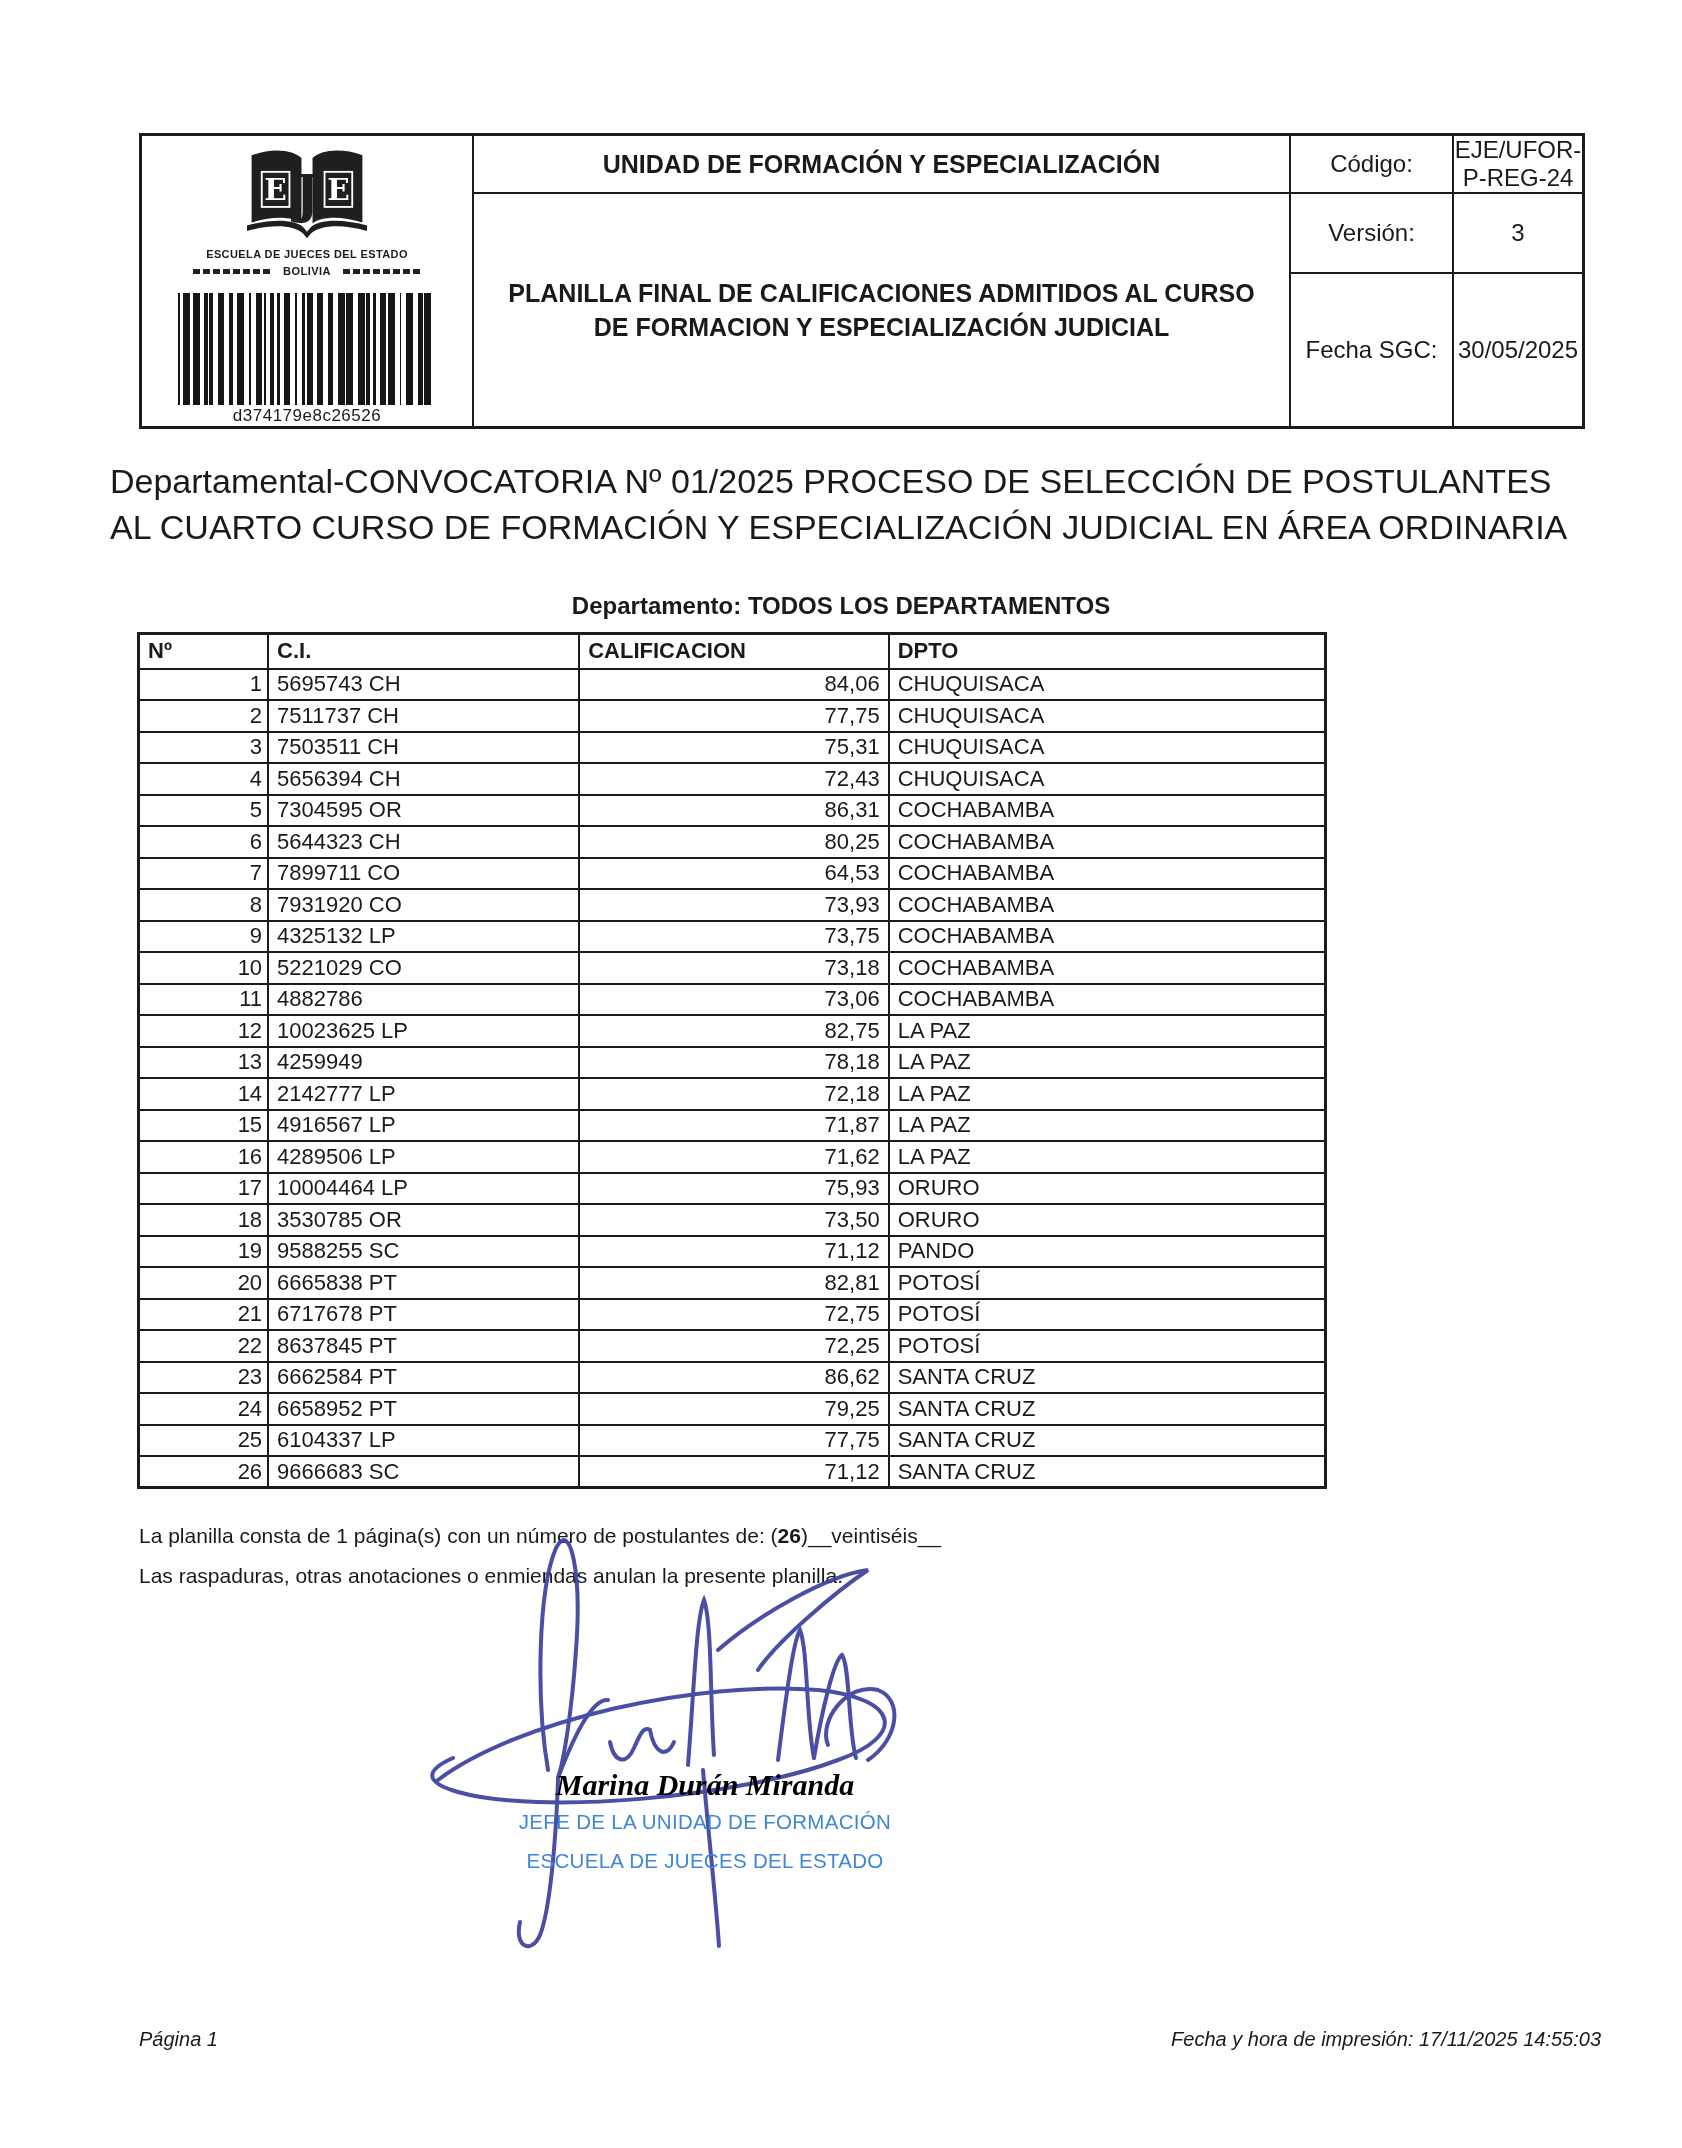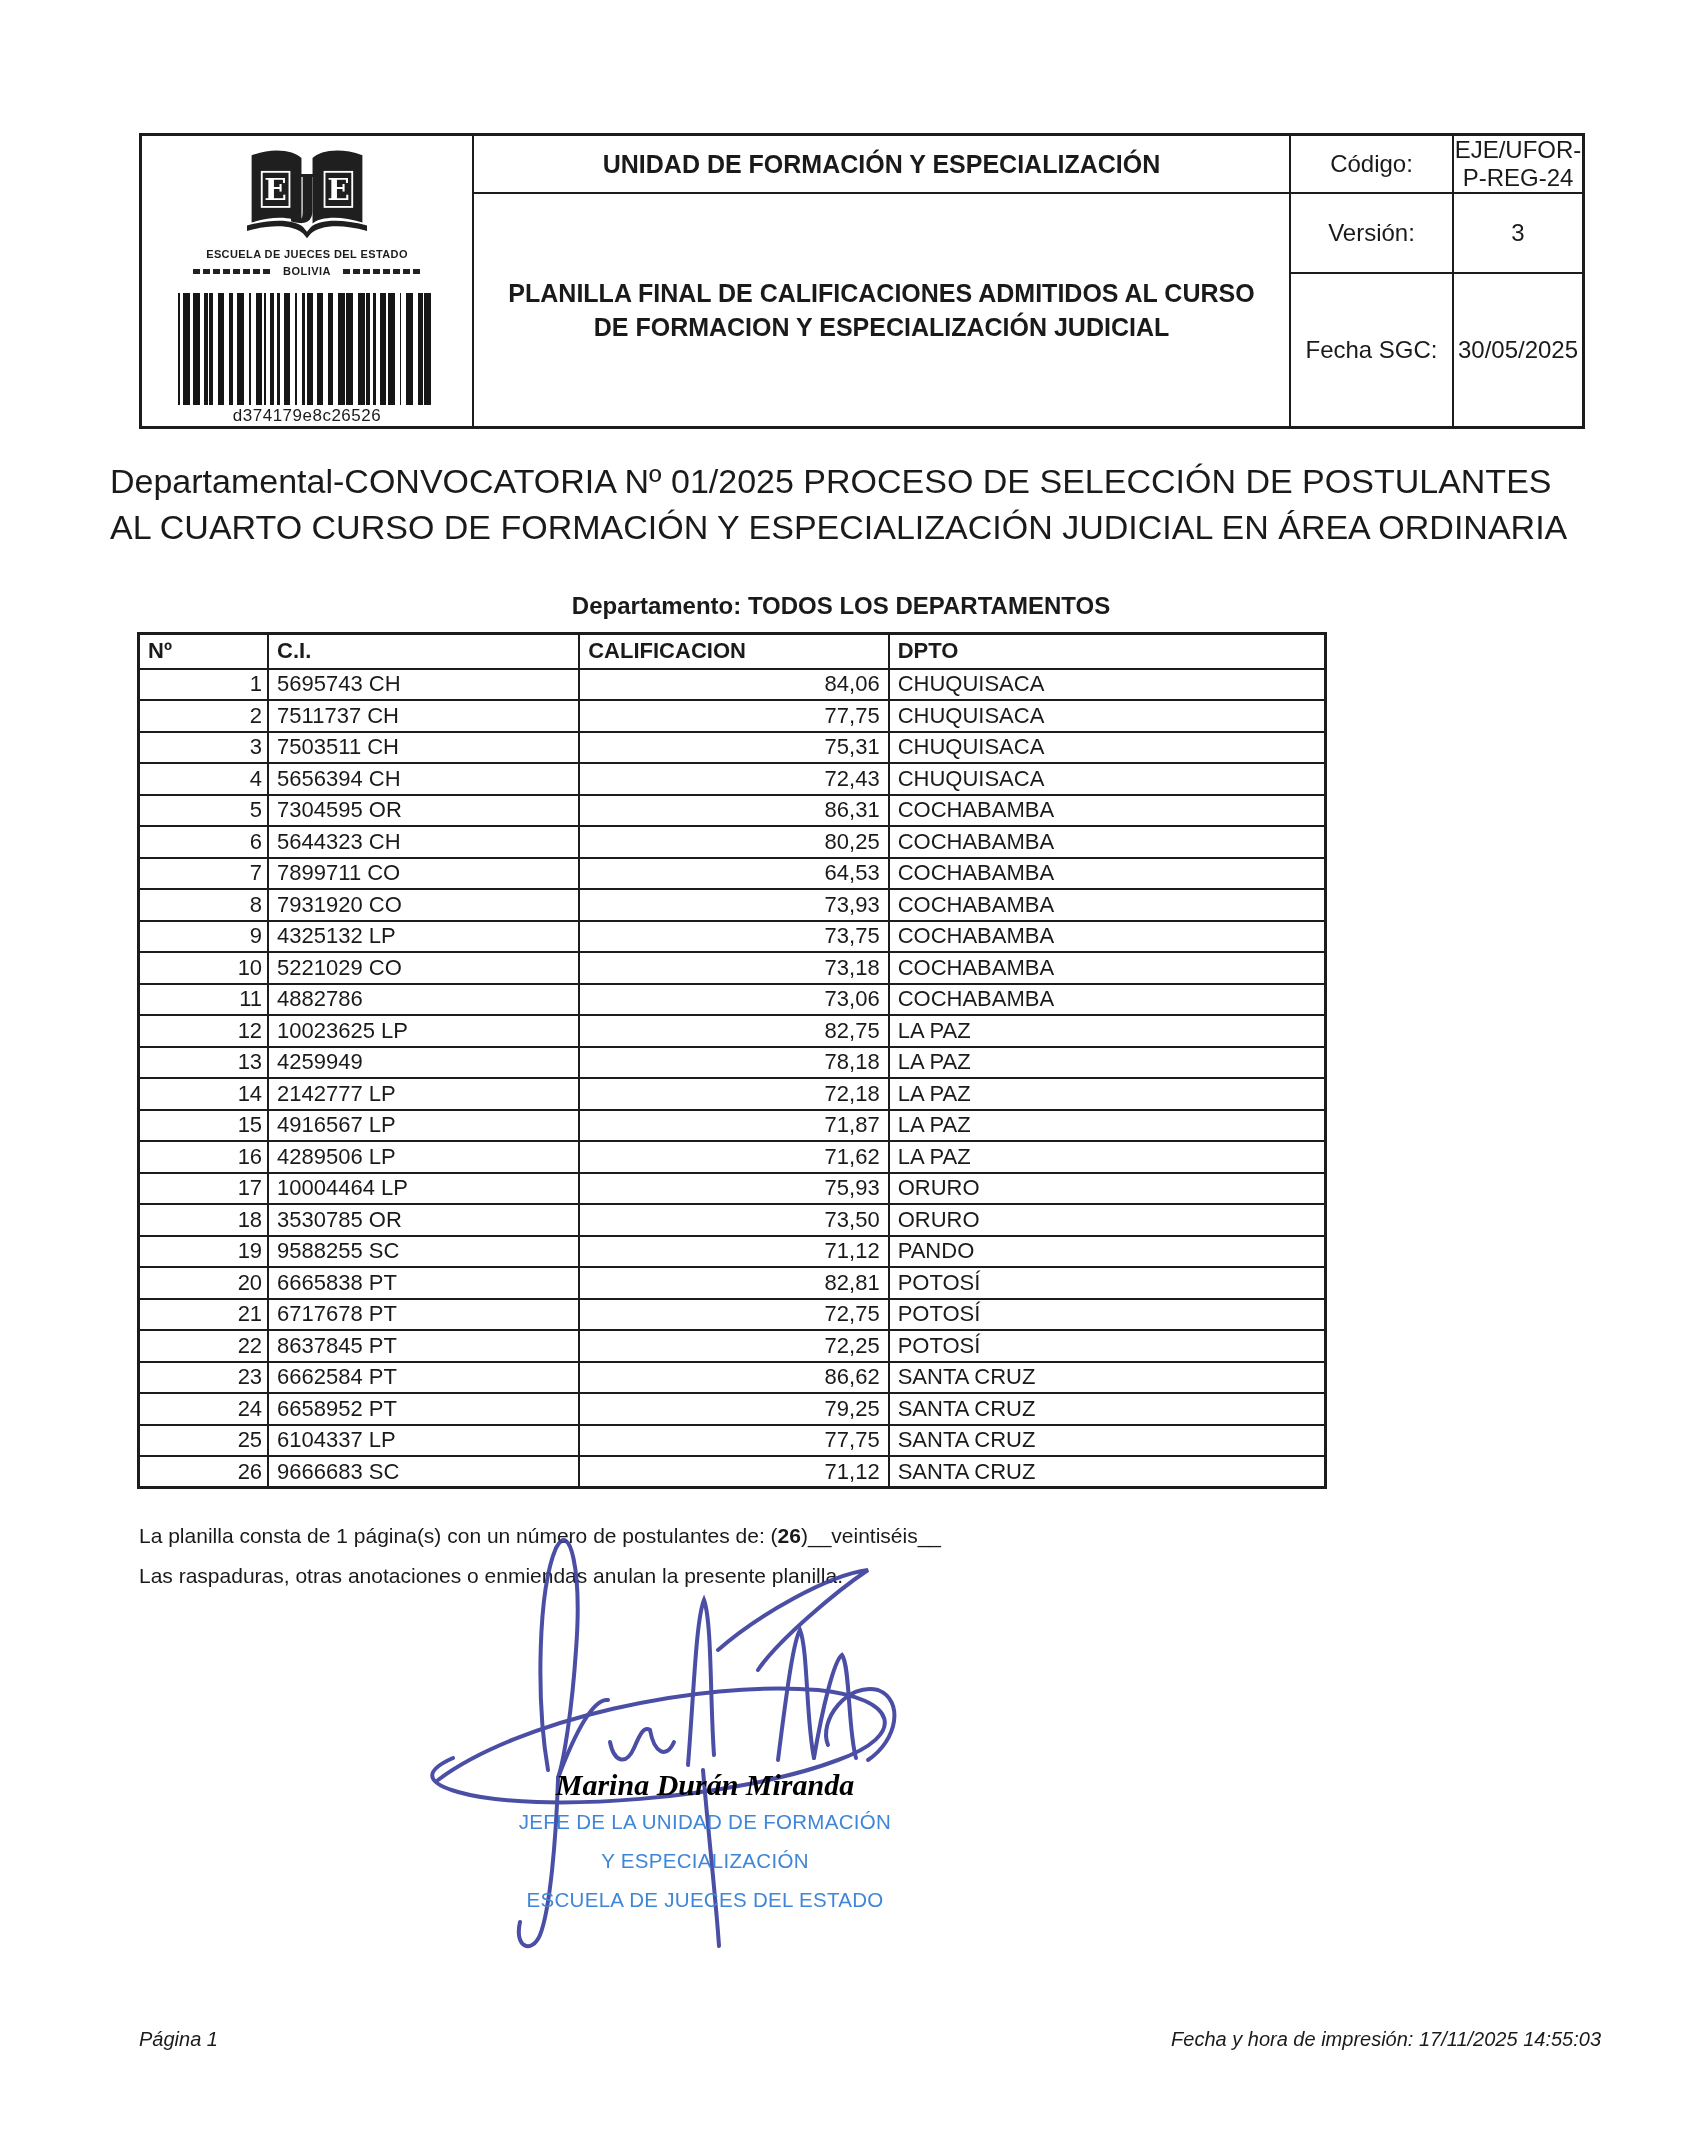--- a/index.html
+++ b/index.html
@@ -328,21 +328,20 @@
       <path d="M416,230 C424,182 436,132 444,127 C452,137 450,202 458,230"></path>
       <path d="M470,232 C500,212 506,172 480,162 C450,154 420,192 430,217"></path>
       <path d="M160,252 C158,312 152,382 142,407 C134,426 116,420 122,394"></path>
       <path d="M305,242 C310,302 318,372 321,418"></path>
     </g>
   </svg>
 
   <div class="stamp">
     <div class="stamp-name">Marina Durán Miranda</div>
     <div class="stamp-line">JEFE DE LA UNIDAD DE FORMACIÓN</div>
-    <div class="stamp-line">Y ESPECIALIZACIÓN</div>
     <div class="stamp-line">ESCUELA DE JUECES DEL ESTADO</div>
   </div>
 
   <div class="page-footer">
     <span>Página 1</span>
     <span>Fecha y hora de impresión: 17/11/2025 14:55:03</span>
   </div>
 
 </div>
 

